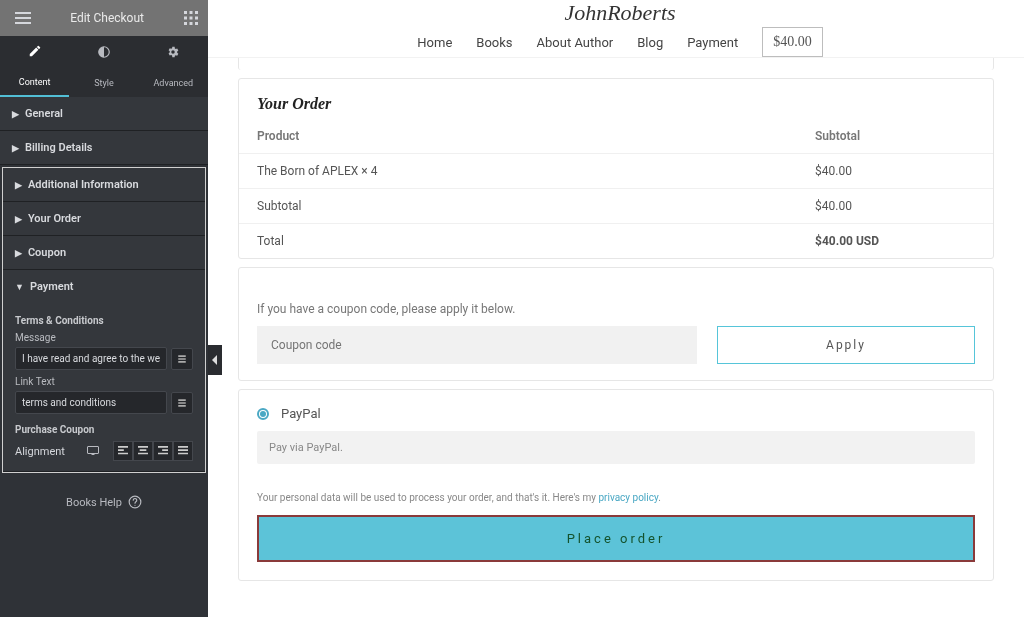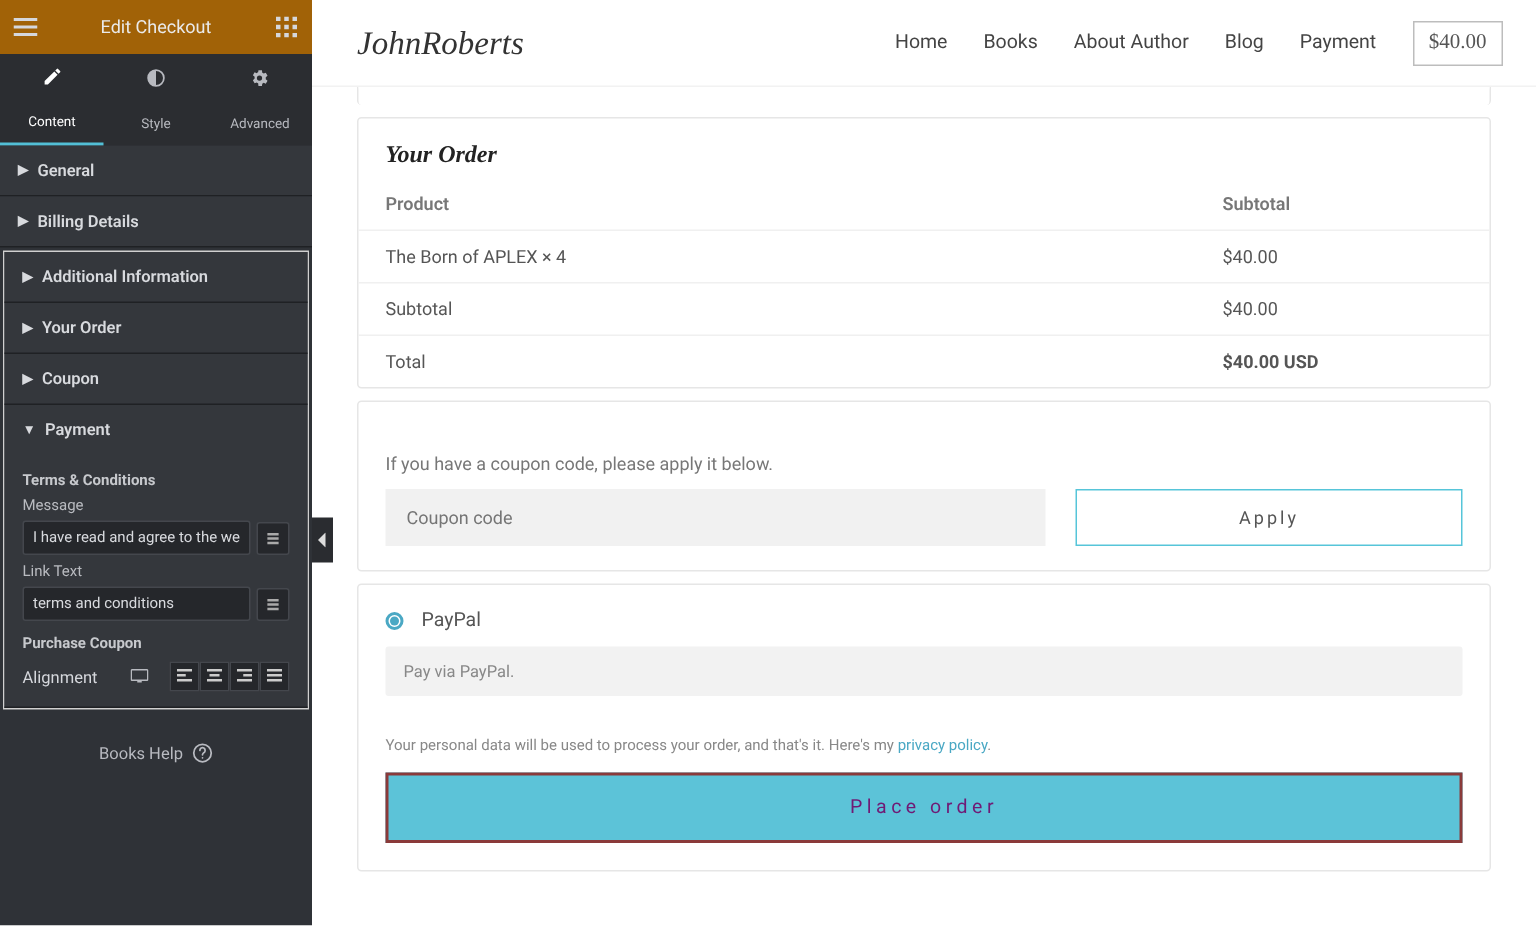--- a/index.html
+++ b/index.html
@@ -1,20 +1,20 @@
 <!DOCTYPE html>
 <html><head>
 <meta charset="utf-8">
 <style>
 * { margin: 0; padding: 0; box-sizing: border-box; font-family: -apple-system, BlinkMacSystemFont, "Segoe UI", Roboto, sans-serif; }
 body { display: flex; width: 1024px; height: 617px; overflow: hidden; background: #fff; }
 
 
 .sidebar { width: 208px; background: #2f3237; color: #d5d7dc; display: flex; flex-direction: column; font-size: 11px; }
-.sb-header { height: 36px; display: flex; align-items: center; justify-content: space-between; padding: 0 8px; background: #a16207; }
+.sb-header { height: 36px; display: flex; align-items: center; justify-content: flex-end; padding: 0 8px; background: #737373; gap: 38px; }
 .sb-menu-icon, .sb-grid-icon { width: 18px; height: 18px; display: flex; align-items: center; justify-content: center; cursor: pointer; }
 .sb-title { font-size: 12px; color: #eaeaea; }
 .sb-tabs { display: flex; background: #2b2d31; }
 .sb-tab { flex: 1; display: flex; flex-direction: column; align-items: center; justify-content: center; padding: 8px 4px; gap: 3px; cursor: pointer; color: #b8bac0; }
 .sb-tab.active { border-bottom: 2px solid #52bfd6; color: #fff; }
 .sb-tab-label { font-size: 9px; margin-top: 16px; }
 
 .sb-sections { flex: 1; overflow-y: auto; }
 .sb-section { border-bottom: 1px solid #1f2124; background: #34373c; }
 .sb-section-head { display: flex; align-items: center; padding: 10px 12px; gap: 6px; cursor: pointer; font-size: 11px; font-weight: 600; color: #d8dade; }
@@ -30,21 +30,21 @@
 .sb-align-btns { display:flex; }
 .sb-align-btn { width:20px; height:20px; background:#25272b; border:1px solid #44474d; display:flex; align-items:center; justify-content:center; cursor:pointer; }
 
 .sb-help { text-align:center; padding:20px 0; font-size:11px; color:#b8bac0; display:flex; gap:6px; justify-content:center; align-items:center; }
 
 
 .collapse-handle { position:absolute; left:208px; top:345px; width:14px; height:30px; background:#2a2c30; display:flex; align-items:center; justify-content:center; cursor:pointer; z-index:5;}
 
 
 .main { flex:1; background:#fff; position:relative; overflow-y:auto; }
-.site-header { height:58px; display:flex; align-items:center; justify-content:space-between; padding: 0 22px 0 30px; border-bottom: 1px solid #f2f2f2; }
+.site-header { height:58px; display:flex; align-items:center; justify-content:space-between; padding: 0 22px 0 30px; border-bottom: 1px solid #f2f2f2; flex-direction: column; }
 .logo { font-family: 'Brush Script MT', cursive; font-size: 22px; font-style: italic; color:#333; }
 .nav { display:flex; align-items:center; gap:24px; font-size:13px; color:#444; }
 .nav a { color:#444; text-decoration:none; cursor:pointer; }
 .cart-pill { border:1px solid #bdbdbd; padding:6px 10px; font-size:14px; color:#555; font-family: Georgia, serif; }
 
 .page { padding: 0 30px 30px; }
 .card { border:1px solid #e6e6e6; border-radius:3px; margin-top:8px; background:#fff; }
 .card.accent { border-top:2px solid #56c5d9; }
 
 .yo-title { font-family: Georgia, 'Times New Roman', serif; font-weight:700; font-style:italic; font-size:16px; padding:16px 18px 6px; color:#222; }
@@ -62,21 +62,21 @@
 .coupon-input { flex:1; background:#f1f1f1; border:none; padding:12px 14px; font-size:12px; color:#888; }
 .apply-btn { width:258px; border:1px solid #56c5d9; background:#fff; color:#555; font-size:12px; letter-spacing:2px; cursor:pointer; }
 
 .pay-card { padding:16px 18px 18px; }
 .radio-row { display:flex; align-items:center; gap:12px; font-size:13px; color:#555; }
 .radio { width:12px; height:12px; border-radius:50%; border:2px solid #4aa8c4; display:flex; align-items:center; justify-content:center; }
 .radio .dot { width:6px; height:6px; border-radius:50%; background:#4aa8c4; }
 .pay-desc { background:#f2f2f2; color:#888; font-size:11px; padding:10px 12px; margin-top:10px; border-radius:2px; }
 .privacy { font-size:10px; color:#888; margin-top:28px; }
 .privacy a { color:#4aa8c4; text-decoration:none; cursor:pointer; }
-.place-btn { width:100%; margin-top:12px; background:#5cc3d8; border:2px solid #8a3a3a; color:#701a75; font-size:13px; letter-spacing:3px; padding:14px 0; cursor:pointer; }
+.place-btn { width:100%; margin-top:12px; background:#5cc3d8; border:2px solid #8a3a3a; color:#14532d; font-size:13px; letter-spacing:3px; padding:14px 0; cursor:pointer; }
 
 .chev { font-size:9px; display:inline-block; }
 svg { display:block; }
 </style>
 </head>
 <body>
 
 <div class="sidebar">
   <div class="sb-header">
     <div class="sb-menu-icon">

